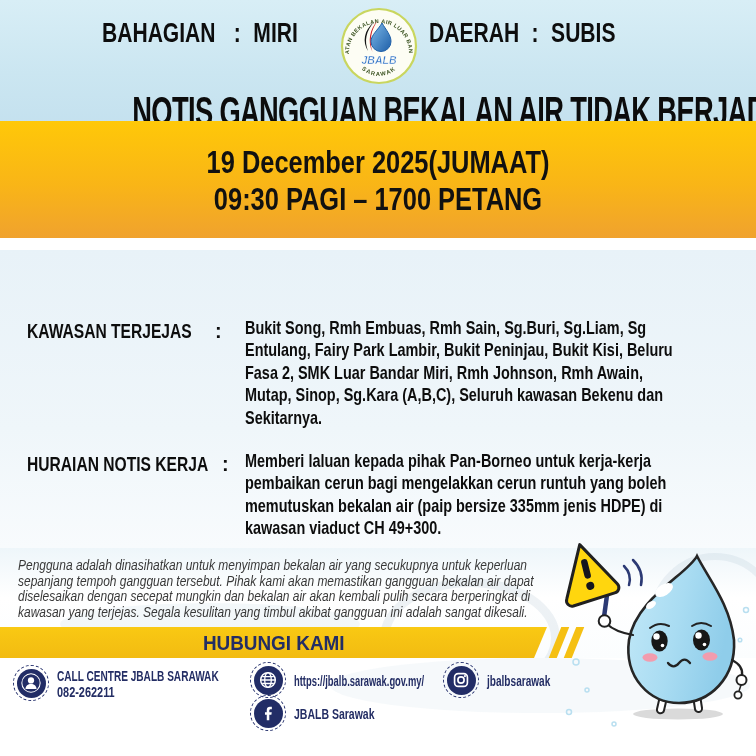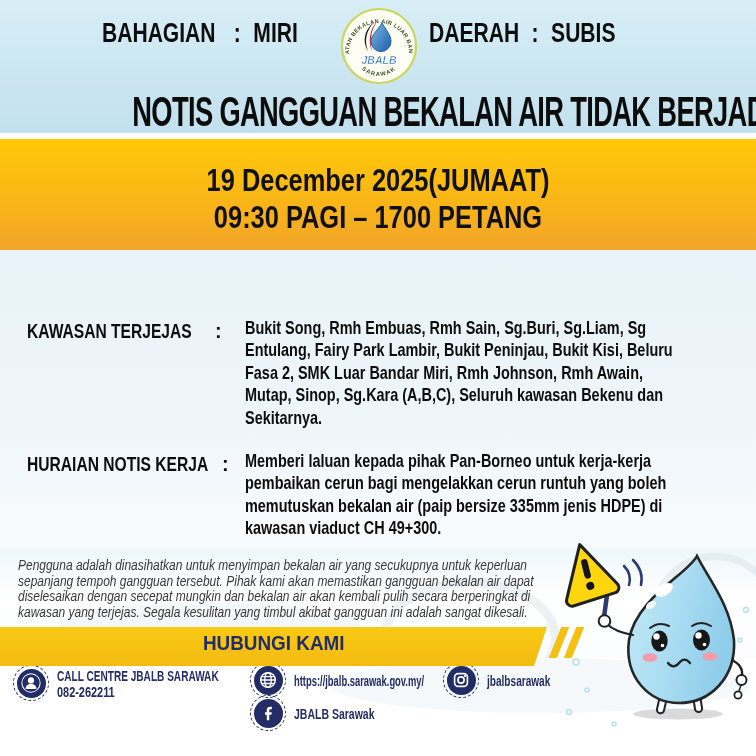--- a/index.html
+++ b/index.html
@@ -14,21 +14,21 @@
     background:linear-gradient(180deg,#d8eef6 0%, #cbe6f1 55%, #c3e0ee 100%);
   }
   .logo { position:absolute; left:340px; top:7px; }
   .main-title {
     position:absolute; left:0; top:88px; width:756px; text-align:center;
     font-size:42px; font-weight:700; color:#0c0c0c; letter-spacing:-1px;
     transform:scaleX(0.65); transform-origin:50% 0; white-space:nowrap;
   }
   
   .band-date {
-    position:absolute; left:0; top:139px; width:756px; height:117px;
+    position:absolute; left:0; top:121px; width:756px; height:117px;
     background:linear-gradient(180deg,#ffc808 0%, #f9b517 55%, #f0a22e 100%);
     text-align:center; padding-top:23px;
   }
   .band-date .line {
     font-size:31px; font-weight:700; color:#111; line-height:37px;
     transform:scaleX(0.82); transform-origin:50% 0; white-space:nowrap;
   }
   
   .content {
     position:absolute; left:0; top:250px; width:756px; height:298px;
@@ -62,21 +62,21 @@
     background:linear-gradient(180deg,#eef6fa 0%, #ffffff 45%, #fbfdfe 100%);
   }
   .splash { position:absolute; border-radius:50%; pointer-events:none; }
   .disclaimer {
     position:absolute; left:18px; top:558px; width:645px;
     font-size:14.6px; font-style:italic; color:#383838; line-height:15.5px;
     transform:scaleX(0.82); transform-origin:0 0;
   }
   
   .hubungi-band {
-    position:absolute; left:0; top:627px; width:547px; height:39px;
+    position:absolute; left:0; top:627px; width:547px; height:31px;
     background:linear-gradient(180deg,#f9c913 0%, #f2bb12 100%);
     clip-path:polygon(0 0, 100% 0, calc(100% - 13px) 100%, 0 100%);
     text-align:center; z-index:4;
   }
   .hubungi-band .txt {
     display:inline-block; font-size:21px; font-weight:700; color:#232d64;
     line-height:31px; transform:scaleX(0.9); white-space:nowrap;
   }
   .stripe { position:absolute; top:627px; width:8px; height:31px; background:#f5c013;
     transform:skewX(-22deg); z-index:4; }

